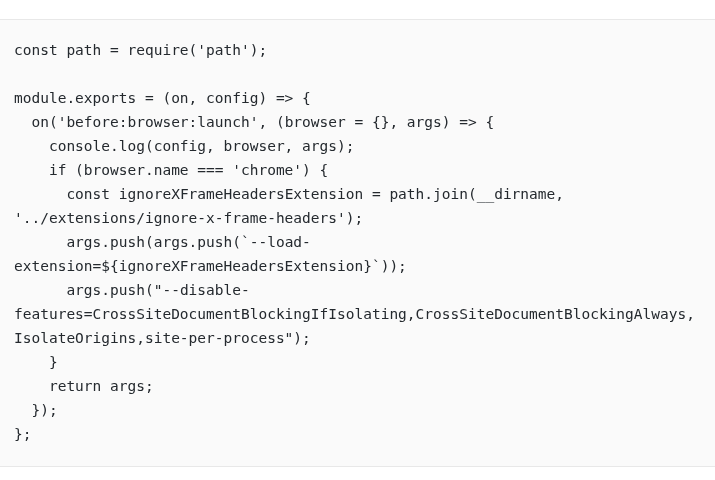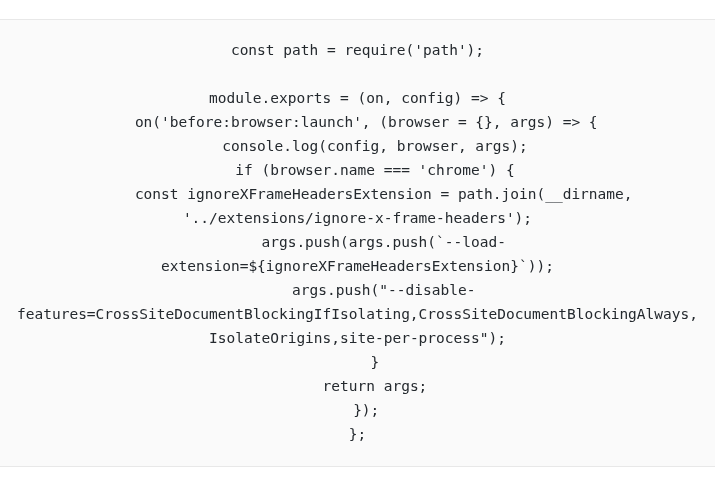--- a/index.html
+++ b/index.html
@@ -13,21 +13,20 @@
     height: 480px;
     overflow: hidden;
     font-family: "DejaVu Sans Mono", "Liberation Mono", monospace;
   }
 
   .page {
     position: relative;
     width: 715px;
     height: 456px;
     background: #ffffff;
-    text-align: center;
   }
 
   
   .top-gutter {
     height: 19px;
     background: #ffffff;
   }
 
   .code-block {
     box-sizing: border-box;

